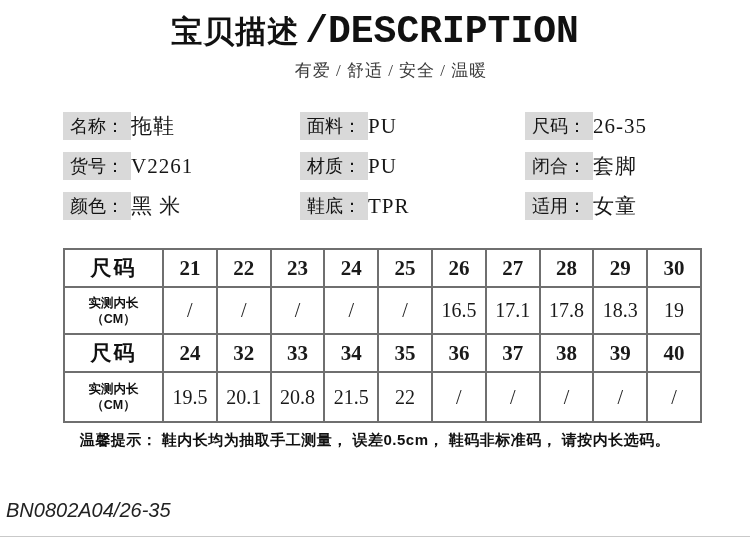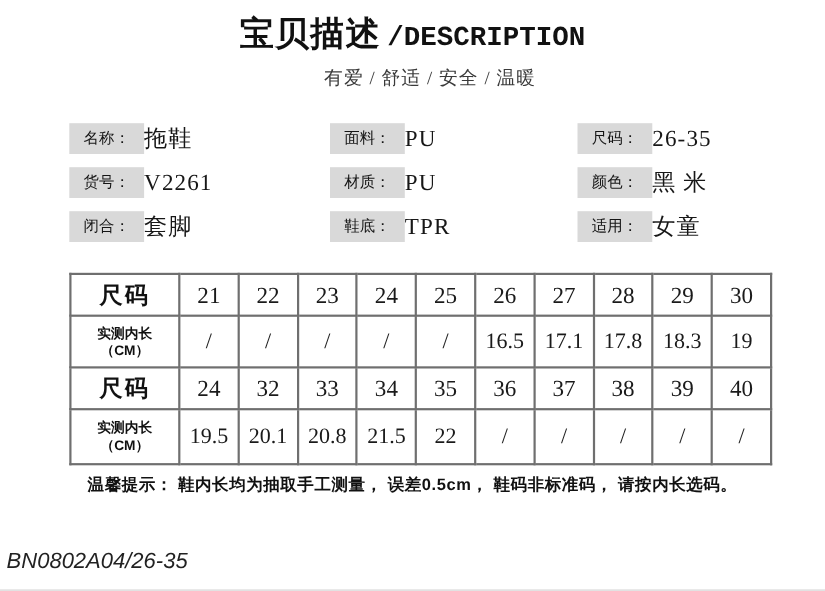--- a/index.html
+++ b/index.html
@@ -15,21 +15,21 @@
   
   .title {
     position: absolute; top: 10px; left: 0; width: 100%;
     text-align: center;
     font-family: "Liberation Serif", "DejaVu Serif", serif;
     font-weight: bold; font-size: 31px; color: #111;
     letter-spacing: 1px;
   }
   .title .en {
     font-family: "Liberation Mono", "DejaVu Sans Mono", monospace;
-    font-weight: bold; font-size: 25px; letter-spacing: 0px; margin-left: 6px; margin-top: 48px;
+    font-weight: bold; font-size: 38px; letter-spacing: 0px; margin-left: 6px; margin-top: 48px;
   }
   .subtitle {
     position: absolute; top: 59px; left: 16px; width: 100%;
     text-align: center;
     font-family: "Liberation Serif", "DejaVu Serif", serif;
     font-size: 17px; color: #3a3a3a; letter-spacing: 1px;
   }
 
   
   .specs {
@@ -38,21 +38,21 @@
     grid-template-columns: 237px 225px 175px;
     grid-auto-rows: 28px;
     row-gap: 12px;
   }
   .spec-item { display: flex; align-items: center; }
   .spec-label {
     width: 68px; height: 28px;
     background: #d9d9d9;
     display: flex; align-items: center; justify-content: center;
     font-family: "Liberation Sans", sans-serif;
-    font-size: 14px; color: #141414;
+    font-size: 18px; color: #141414;
   }
   .spec-value {
     font-family: "Liberation Serif", "DejaVu Serif", serif;
     font-size: 21px; color: #171717;
     letter-spacing: 1px;
     white-space: nowrap;
   }
 
   
   table.size-table {
@@ -71,21 +71,21 @@
     letter-spacing: 2px;
   }
   td.row-header-length {
     font-family: "Liberation Sans", sans-serif;
     font-weight: bold; font-size: 12.5px; color: #111;
     line-height: 16px;
     border-radius: 10px;
   }
   td.cell-size {
     font-family: "Liberation Serif", "DejaVu Serif", serif;
-    font-size: 21px; color: #1a1a1a;
+    font-size: 21px; color: #1a1a1a; font-weight: bold;
   }
   td.cell-length {
     font-family: "Liberation Serif", "DejaVu Serif", serif;
     font-size: 20px; color: #1a1a1a;
   }
   tr.r-size td { height: 38px; }
   tr.r-len1 td { height: 47px; }
   tr.r-len2 td { height: 50px; }
 
   
@@ -140,26 +140,26 @@
       </div>
       <div class="spec-item">
         <span class="spec-label">货号：</span>
         <span class="spec-value">V2261</span>
       </div>
       <div class="spec-item">
         <span class="spec-label">材质：</span>
         <span class="spec-value">PU</span>
       </div>
       <div class="spec-item">
+        <span class="spec-label">闭合：</span>
+        <span class="spec-value">套脚</span>
+      </div>
+      <div class="spec-item">
         <span class="spec-label">颜色：</span>
         <span class="spec-value">黑 米</span>
-      </div>
-      <div class="spec-item">
-        <span class="spec-label">闭合：</span>
-        <span class="spec-value">套脚</span>
       </div>
       <div class="spec-item">
         <span class="spec-label">鞋底：</span>
         <span class="spec-value">TPR</span>
       </div>
       <div class="spec-item">
         <span class="spec-label">适用：</span>
         <span class="spec-value">女童</span>
       </div>
     </div>

